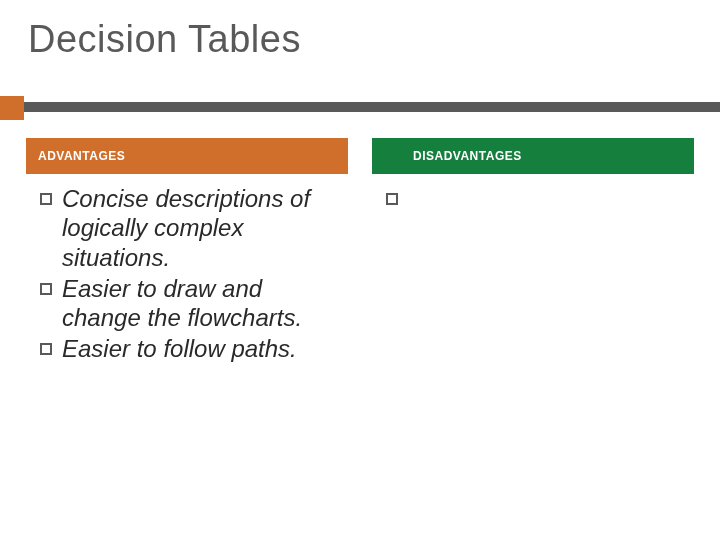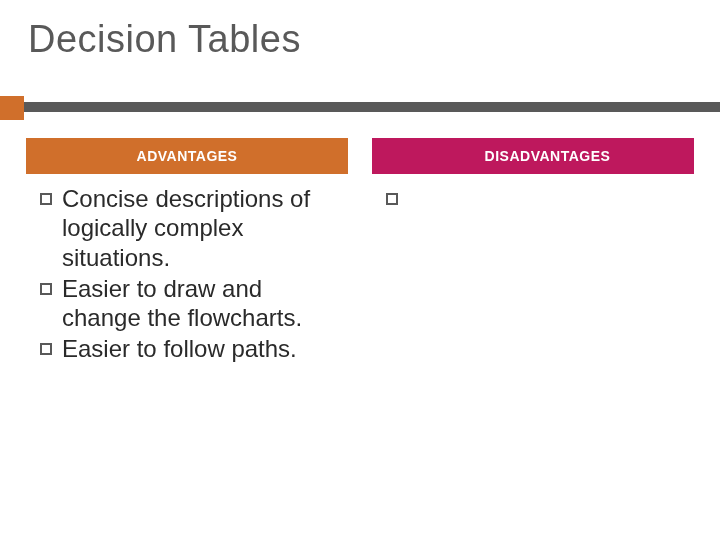--- a/index.html
+++ b/index.html
@@ -4,24 +4,24 @@
 <style>
   * { box-sizing: border-box; margin: 0; padding: 0; }
   html, body { width: 720px; height: 540px; background: #ffffff; font-family: Arial, Helvetica, sans-serif; overflow: hidden; }
   .slide { width: 720px; height: 461px; position: relative; background: #ffffff; }
   .title { position: absolute; left: 28px; top: 18px; font-size: 38px; color: #595959; font-weight: 400; letter-spacing: 0.5px; }
   .bar-row { position: absolute; top: 96px; left: 0; width: 100%; height: 24px; }
   .orange-bar { position: absolute; left: 0; top: 0; height: 24px; width: 24px; background: #d06f2b; }
   .gray-bar { position: absolute; left: 24px; top: 6px; height: 10px; width: 696px; background: #595959; }
   .columns { position: absolute; top: 138px; left: 26px; right: 26px; display: flex; gap: 24px; }
   .col { flex: 1; min-width: 0; }
-  .col-header { height: 36px; line-height: 36px; color: #ffffff; font-size: 14px; font-weight: 700; padding: 0 12px; letter-spacing: 0.5px; text-align: center; }
+  .col-header { height: 36px; line-height: 36px; color: #ffffff; font-size: 12px; font-weight: 700; padding: 0 12px; letter-spacing: 0.5px; }
   .col-header.adv { background: #d06f2b; }
-  .col-header.dis { background: #be185d; padding-left: 41px; }
-  .col-body { padding: 10px 6px 0 14px; }
+  .col-header.dis { background: #15803d; padding-left: 41px; }
+  .col-body { padding: 10px 6px 0 14px; font-style: italic; }
   .bullet { display: flex; align-items: flex-start; margin-bottom: 2px; }
   .bullet-mark { width: 12px; height: 12px; border: 2px solid #595959; margin-top: 9px; margin-right: 10px; flex: 0 0 auto; }
   .bullet-text { font-size: 24px; color: #2a2a2a; line-height: 1.22; }
 </style>
 </head>
 <body>
 
 <div class="slide">
   <div class="title">Decision Tables</div>
 

